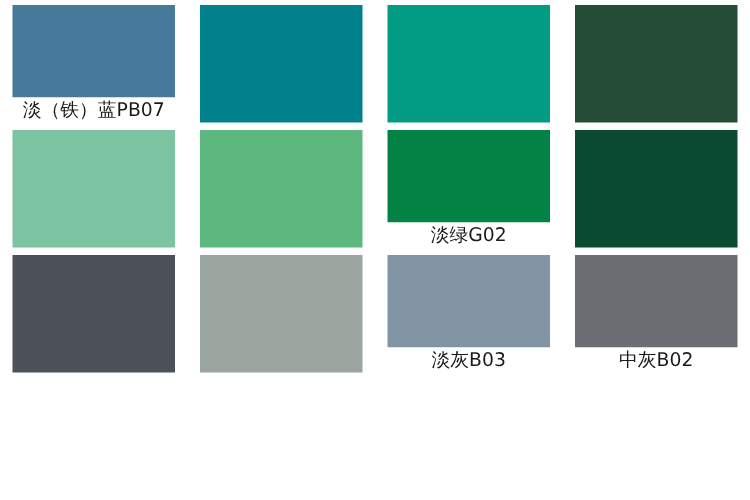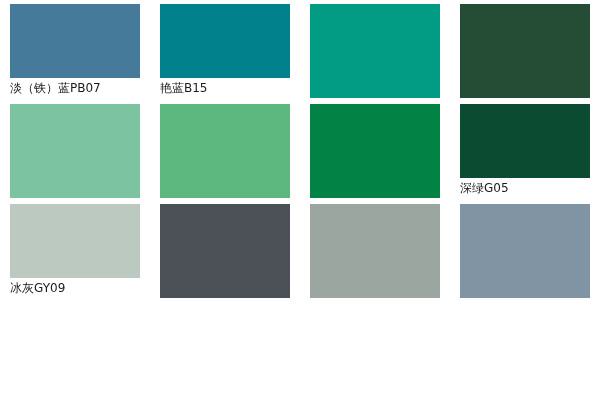--- a/index.html
+++ b/index.html
@@ -35,83 +35,83 @@
   .swatch-chip {
     flex: 1 1 auto;
     width: 100%;
     min-height: 0;
     background: #cccccc;
   }
   .swatch-label {
     flex: 0 0 auto;
     height: 20px;
     line-height: 20px;
-    text-align: left;
-    font-size: 12px;
+    text-align: center;
+    font-size: 15px;
     color: #1a1a1a;
     letter-spacing: 0px;
     white-space: nowrap;
     overflow: hidden;
     background: #ffffff;
   }
 </style>
 </head>
 <body style="background: rgb(255, 255, 255);">
 
 <div id="swatch-grid">
 
   <div class="swatch-cell">
     <div class="swatch-chip" style="background-color: rgb(70, 122, 155);"></div>
     <div class="swatch-label">淡（铁）蓝PB07</div>
   </div>
 
   <div class="swatch-cell">
     <div class="swatch-chip" style="background-color: rgb(0, 129, 139);"></div>
-    <div class="swatch-label">艳蓝B15</div>
   </div>
 
   <div class="swatch-cell">
     <div class="swatch-chip" style="background-color: rgb(2, 155, 132);"></div>
   </div>
 
   <div class="swatch-cell">
     <div class="swatch-chip" style="background-color: rgb(37, 76, 52);"></div>
   </div>
 
   <div class="swatch-cell">
     <div class="swatch-chip" style="background-color: rgb(124, 195, 161);"></div>
   </div>
 
   <div class="swatch-cell">
     <div class="swatch-chip" style="background-color: rgb(92, 184, 126);"></div>
   </div>
 
   <div class="swatch-cell">
     <div class="swatch-chip" style="background-color: rgb(2, 130, 68);"></div>
+    <div class="swatch-label">淡绿G02</div>
   </div>
 
   <div class="swatch-cell">
     <div class="swatch-chip" style="background-color: rgb(11, 75, 50);"></div>
-    <div class="swatch-label">深绿G05</div>
   </div>
 
 
-  <div class="swatch-cell">
-    <div class="swatch-chip" style="background-color: rgb(188, 201, 193);"></div>
-    <div class="swatch-label">冰灰GY09</div>
-  </div>
 
 
   <div class="swatch-cell">
     <div class="swatch-chip" style="background-color: rgb(76, 80, 87);"></div>
   </div>
 
   <div class="swatch-cell">
     <div class="swatch-chip" style="background-color: rgb(154, 166, 159);"></div>
   </div>
 
   <div class="swatch-cell">
     <div class="swatch-chip" style="background-color: rgb(129, 148, 164);"></div>
+    <div class="swatch-label">淡灰B03</div>
   </div>
 
+  <div class="swatch-cell">
+    <div class="swatch-chip" style="background-color: rgb(106, 110, 115);"></div>
+    <div class="swatch-label">中灰B02</div>
+  </div>
 
 
 </div>
 
 </body></html>

